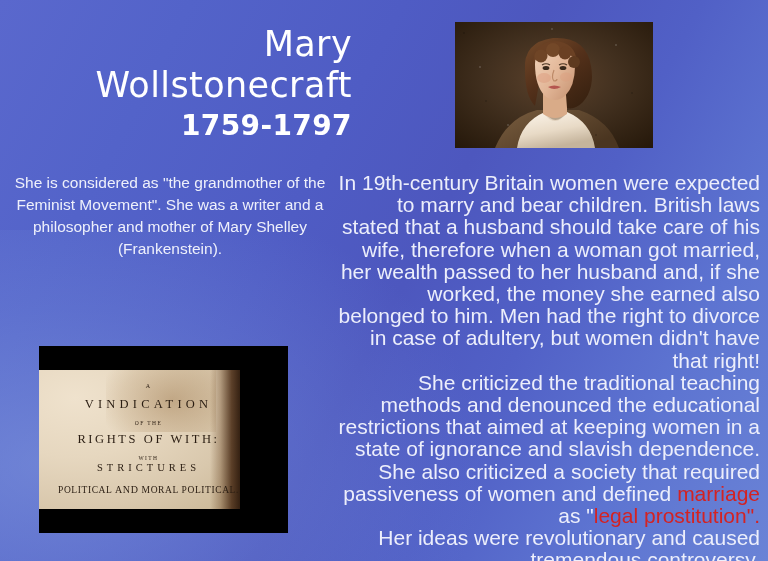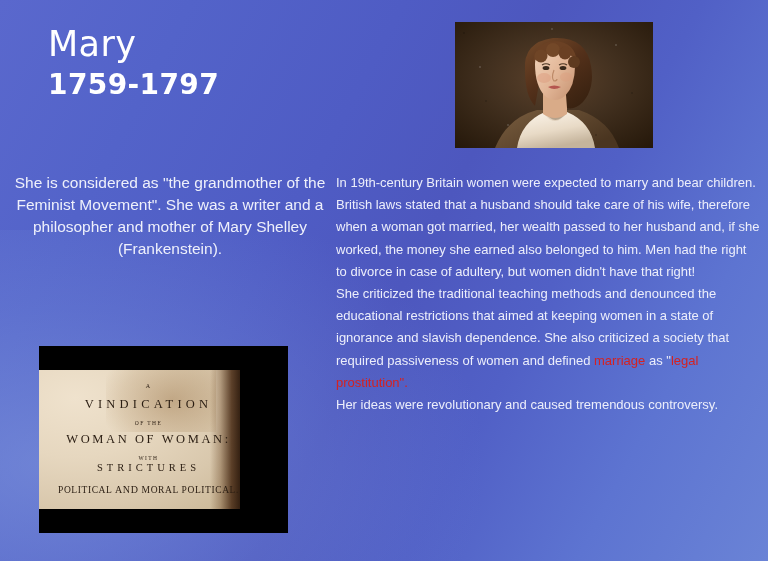--- a/index.html
+++ b/index.html
@@ -45,21 +45,21 @@
                 rgba(120,145,220,0.30) 38%,
                 rgba(120,145,220,0.0) 72%);
     pointer-events: none;
   }
 
   
   .title-block {
     position: absolute;
     left: 0; top: 24px;
     width: 352px;
-    text-align: left;
+    text-align: right;
     z-index: 4;
     padding-left: 48px;
   }
   .title-line {
     font-family: "DejaVu Sans", sans-serif;
     font-size: 35px;
     line-height: 41px;
     font-weight: 400;
     color: #ffffff;
     letter-spacing: 0.4px;
@@ -87,23 +87,24 @@
   }
 
   
   .body-col {
     position: absolute;
     left: 336px; top: 172px;
     width: 424px;
     z-index: 4;
   }
   .body-col p {
-    font-size: 13px;
+    font-size: 21px;
     line-height: 22.2px;
     color: #eceefb;
+    text-align: right;
   }
   .hl {
     color: #d42222;
   }
 
   
   .portrait {
     position: absolute;
     left: 455px; top: 22px;
     width: 198px;
@@ -173,20 +174,21 @@
   .bk-pol    { font-size: 9.5px; letter-spacing: 0.6px; margin-top: 11px; }
   .bk-pol .sm { font-size: 10px; }
 </style>
 </head>
 <body>
 
 <div id="slide">
 
   <div class="title-block">
     <div class="title-line">Mary</div>
+    <div class="title-line">Wollstonecraft</div>
     <div class="title-dates">1759-1797</div>
   </div>
 
   <div class="portrait">
     <svg width="198" height="126" viewBox="0 0 198 126">
       <defs>
         <radialGradient id="bg" cx="50%" cy="45%" r="75%">
           <stop offset="0%" stop-color="#5c422c"></stop>
           <stop offset="45%" stop-color="#42301f"></stop>
           <stop offset="100%" stop-color="#241709"></stop>
@@ -257,21 +259,21 @@
   </div>
 
   <div class="intro-text">She is considered as "the grandmother of the Feminist Movement". She was a writer and a philosopher and mother of Mary Shelley (Frankenstein).</div>
 
   <div class="bookframe">
     <div class="bookpage">
       <div class="booktext">
         <div class="bk-a">A</div>
         <div class="bk-vind">VINDICATION</div>
         <div class="bk-ofthe">OF THE</div>
-        <div class="bk-rights">WOMAN OF WOMAN:</div>
+        <div class="bk-rights">RIGHTS OF WITH:</div>
         <div class="bk-with">WITH</div>
         <div class="bk-strict">STRICTURES</div>
         <div class="bk-pol"><span>POLITICAL</span><span class="sm"> AND </span><span>MORAL POLITICAL.</span></div>
       </div>
     </div>
   </div>
 
   <div class="body-col">
     <p>In 19th-century Britain women were expected to marry and bear children. British laws stated that a husband should take care of his wife, therefore when a woman got married, her wealth passed to her husband and, if she worked, the money she earned also belonged to him. Men had the right to divorce in case of adultery, but women didn't have that right!</p>
     <p><span>She criticized the traditional teaching methods and denounced the educational restrictions that aimed at keeping women in a state of ignorance and slavish dependence. She also criticized a society that required passiveness of women and defined </span><span class="hl">marriage</span><span> as "</span><span class="hl">legal prostitution</span><span class="hl">".</span></p>

